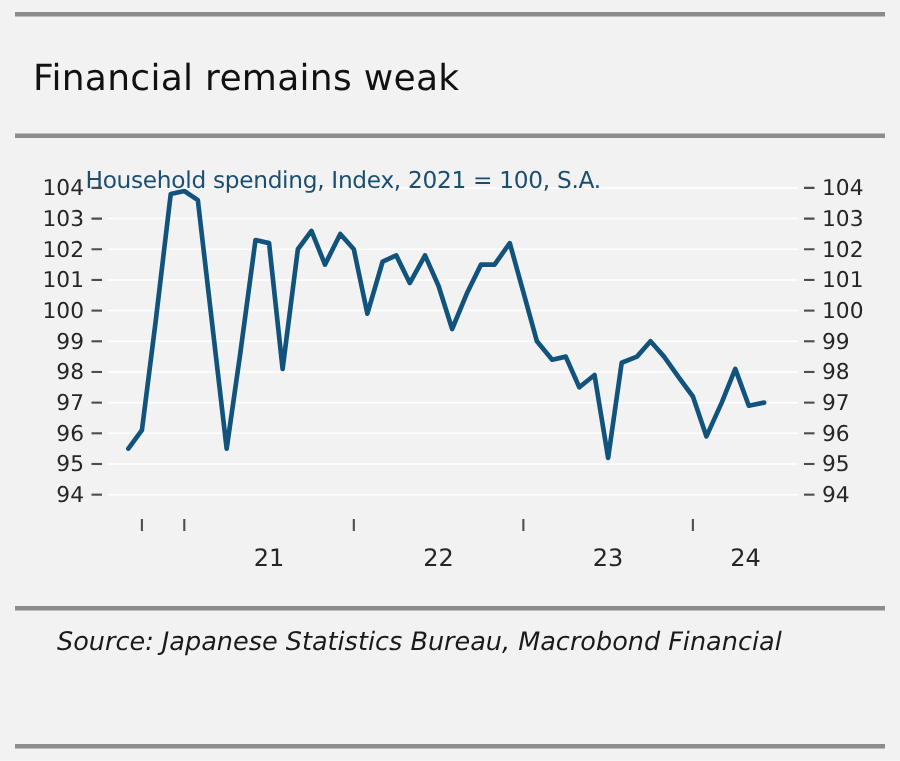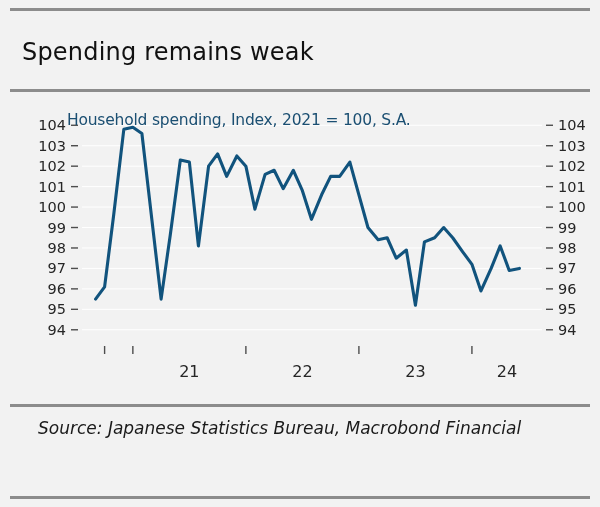--- a/index.html
+++ b/index.html
@@ -48,21 +48,21 @@
     top: 414px;
     width: 560px;
     font-size: 17px;
     font-style: italic;
     color: #1a1a1a;
     line-height: 28px;
   }
 
   .chart-wrap {
     position: absolute;
-    left: 20px;
+    left: 10px;
     top: 95px;
     width: 580px;
     height: 300px;
   }
   svg.chart {
     display: block;
     width: 580px;
     height: 300px;
   }
   .ytick-label {
@@ -92,21 +92,21 @@
     stroke-linecap: round;
   }
 </style>
 </head>
 <body>
 
 <div class="card">
 
   <div class="rule rule-top"></div>
 
-  <div class="title">Spending remains weak</div>
+  <div class="title">Financial remains weak</div>
 
   <div class="rule rule-title"></div>
 
   <div class="chart-wrap">
     <svg class="chart" id="chart-svg" viewBox="0 0 580 300">
       <rect class="plotbg" x="0" y="0" width="580" height="300"></rect>
       <g id="gridlines">
           <line x1="62" y1="30.270270270270174" x2="522" y2="30.270270270270174" class="gridline"></line>
           <line x1="62" y1="50.72072072072061" x2="522" y2="50.72072072072061" class="gridline"></line>
           <line x1="62" y1="71.17117117117107" x2="522" y2="71.17117117117107" class="gridline"></line>

